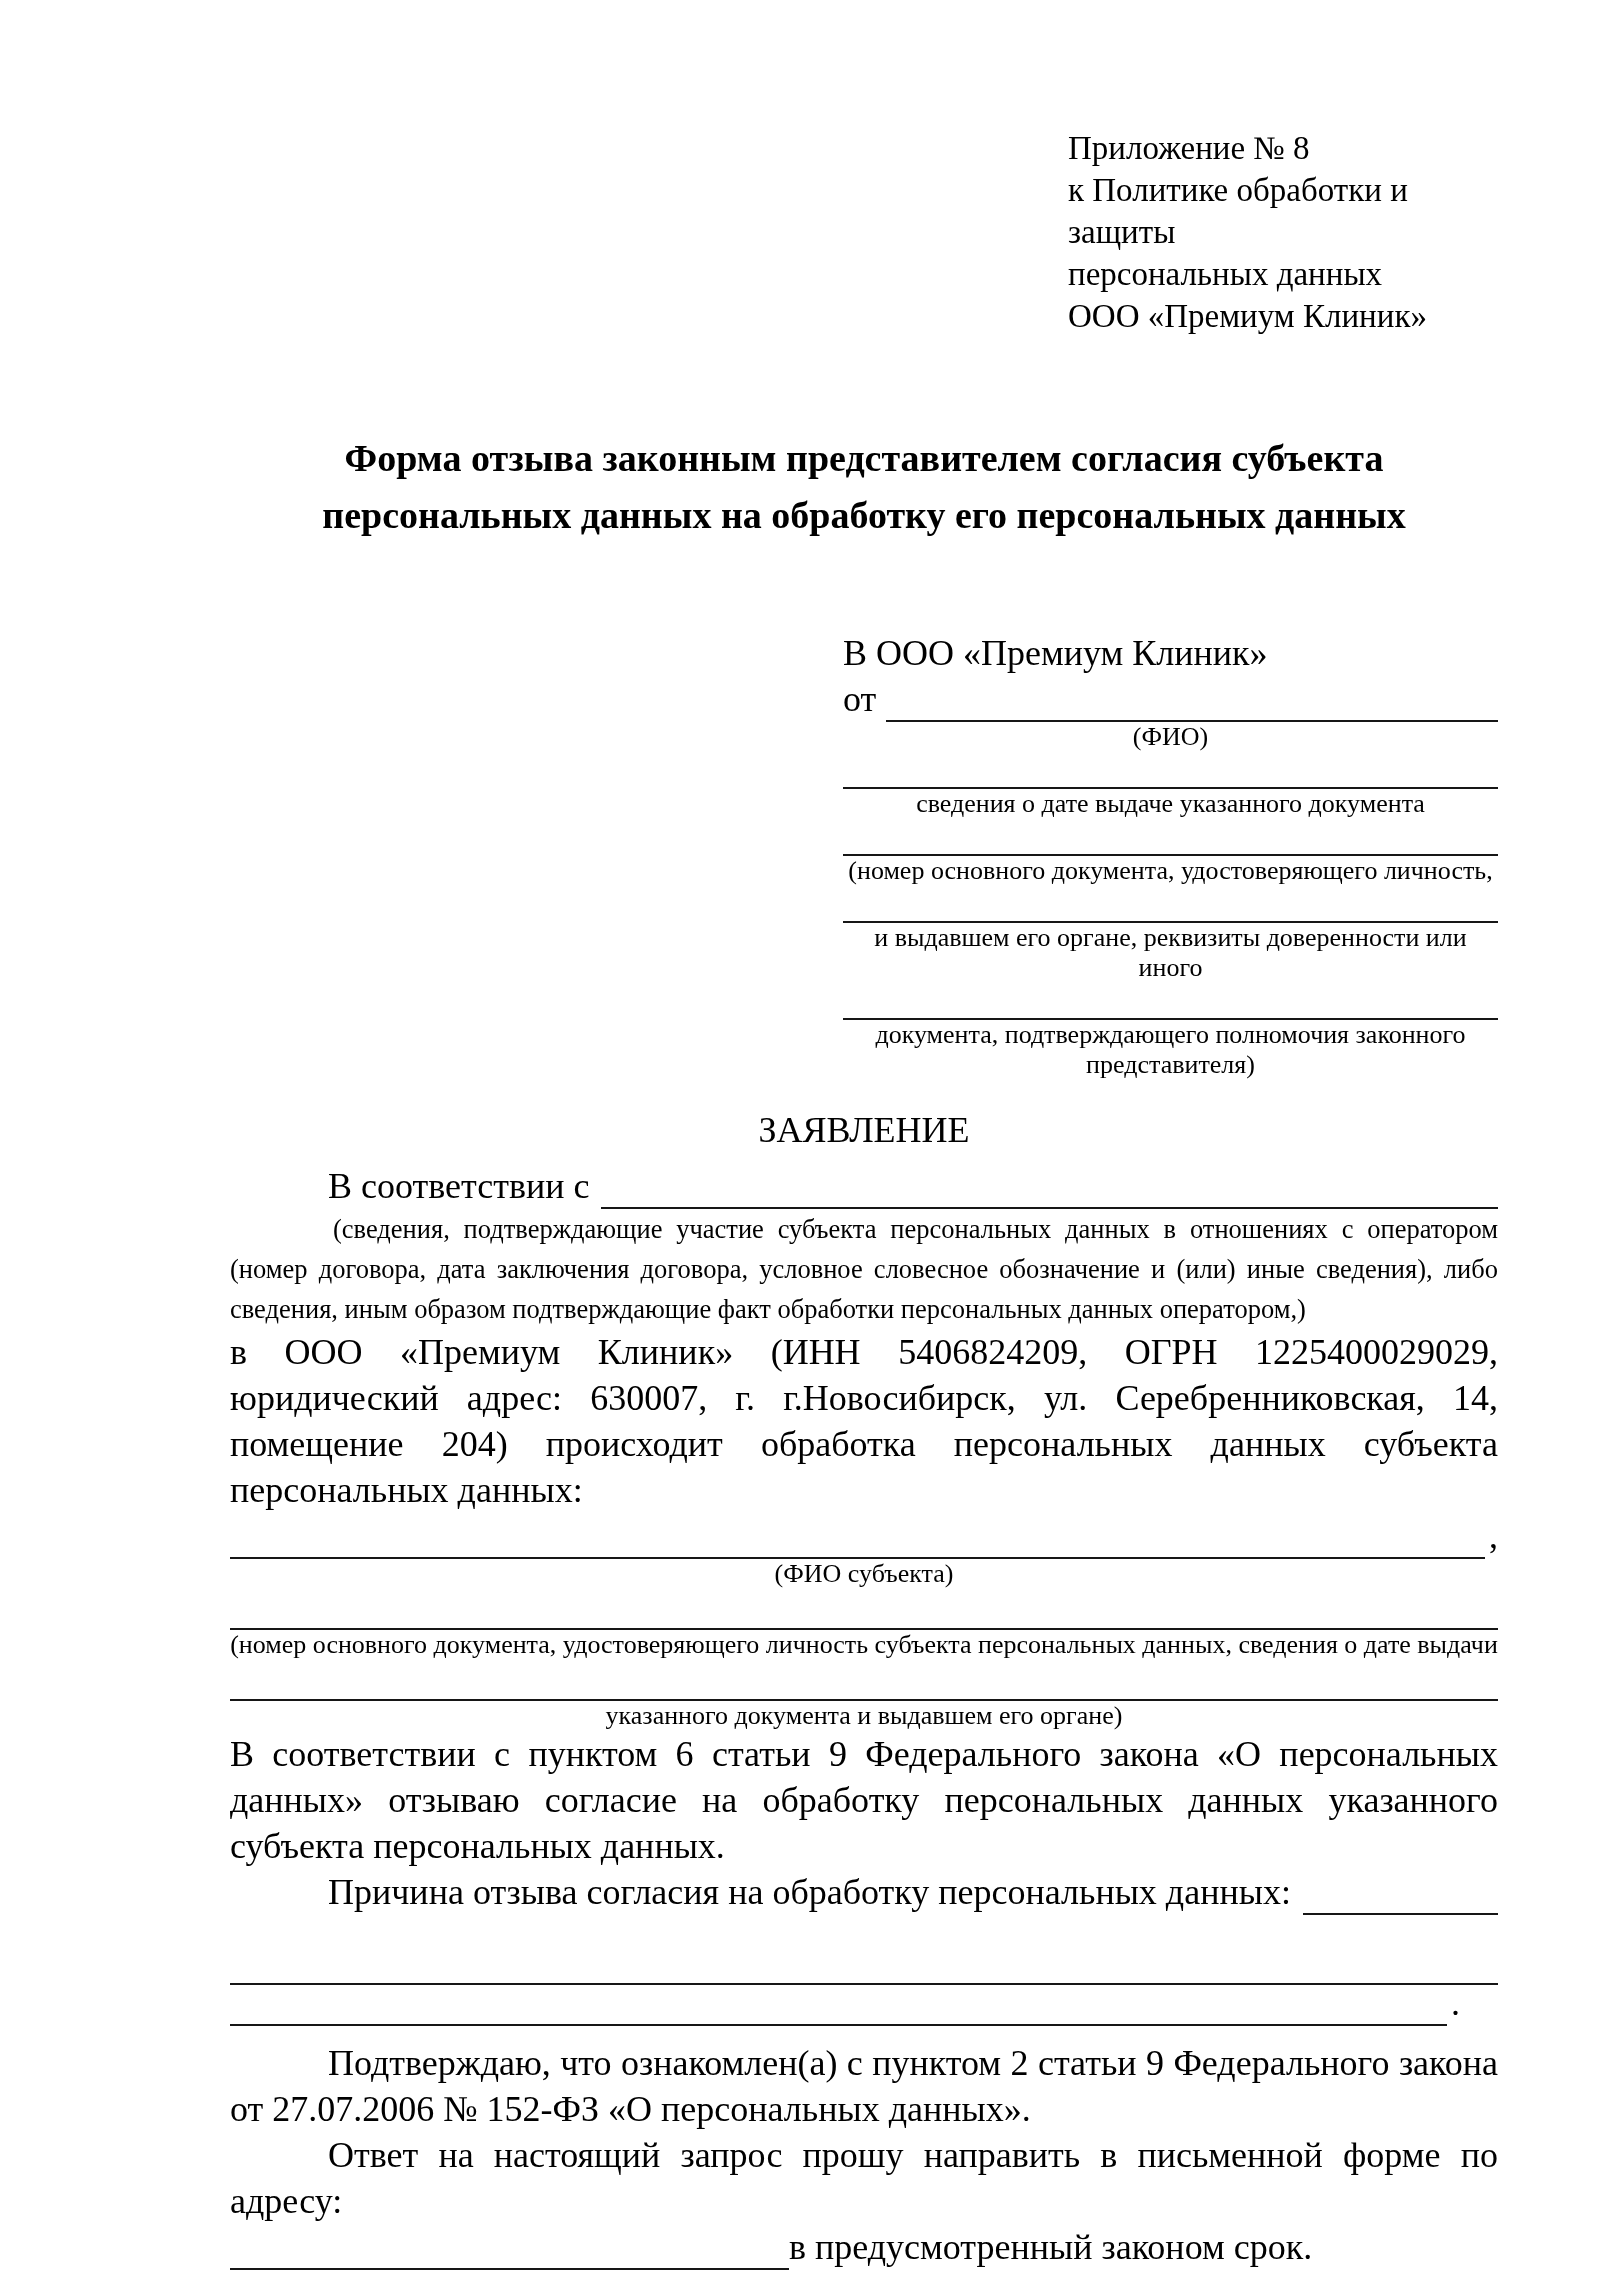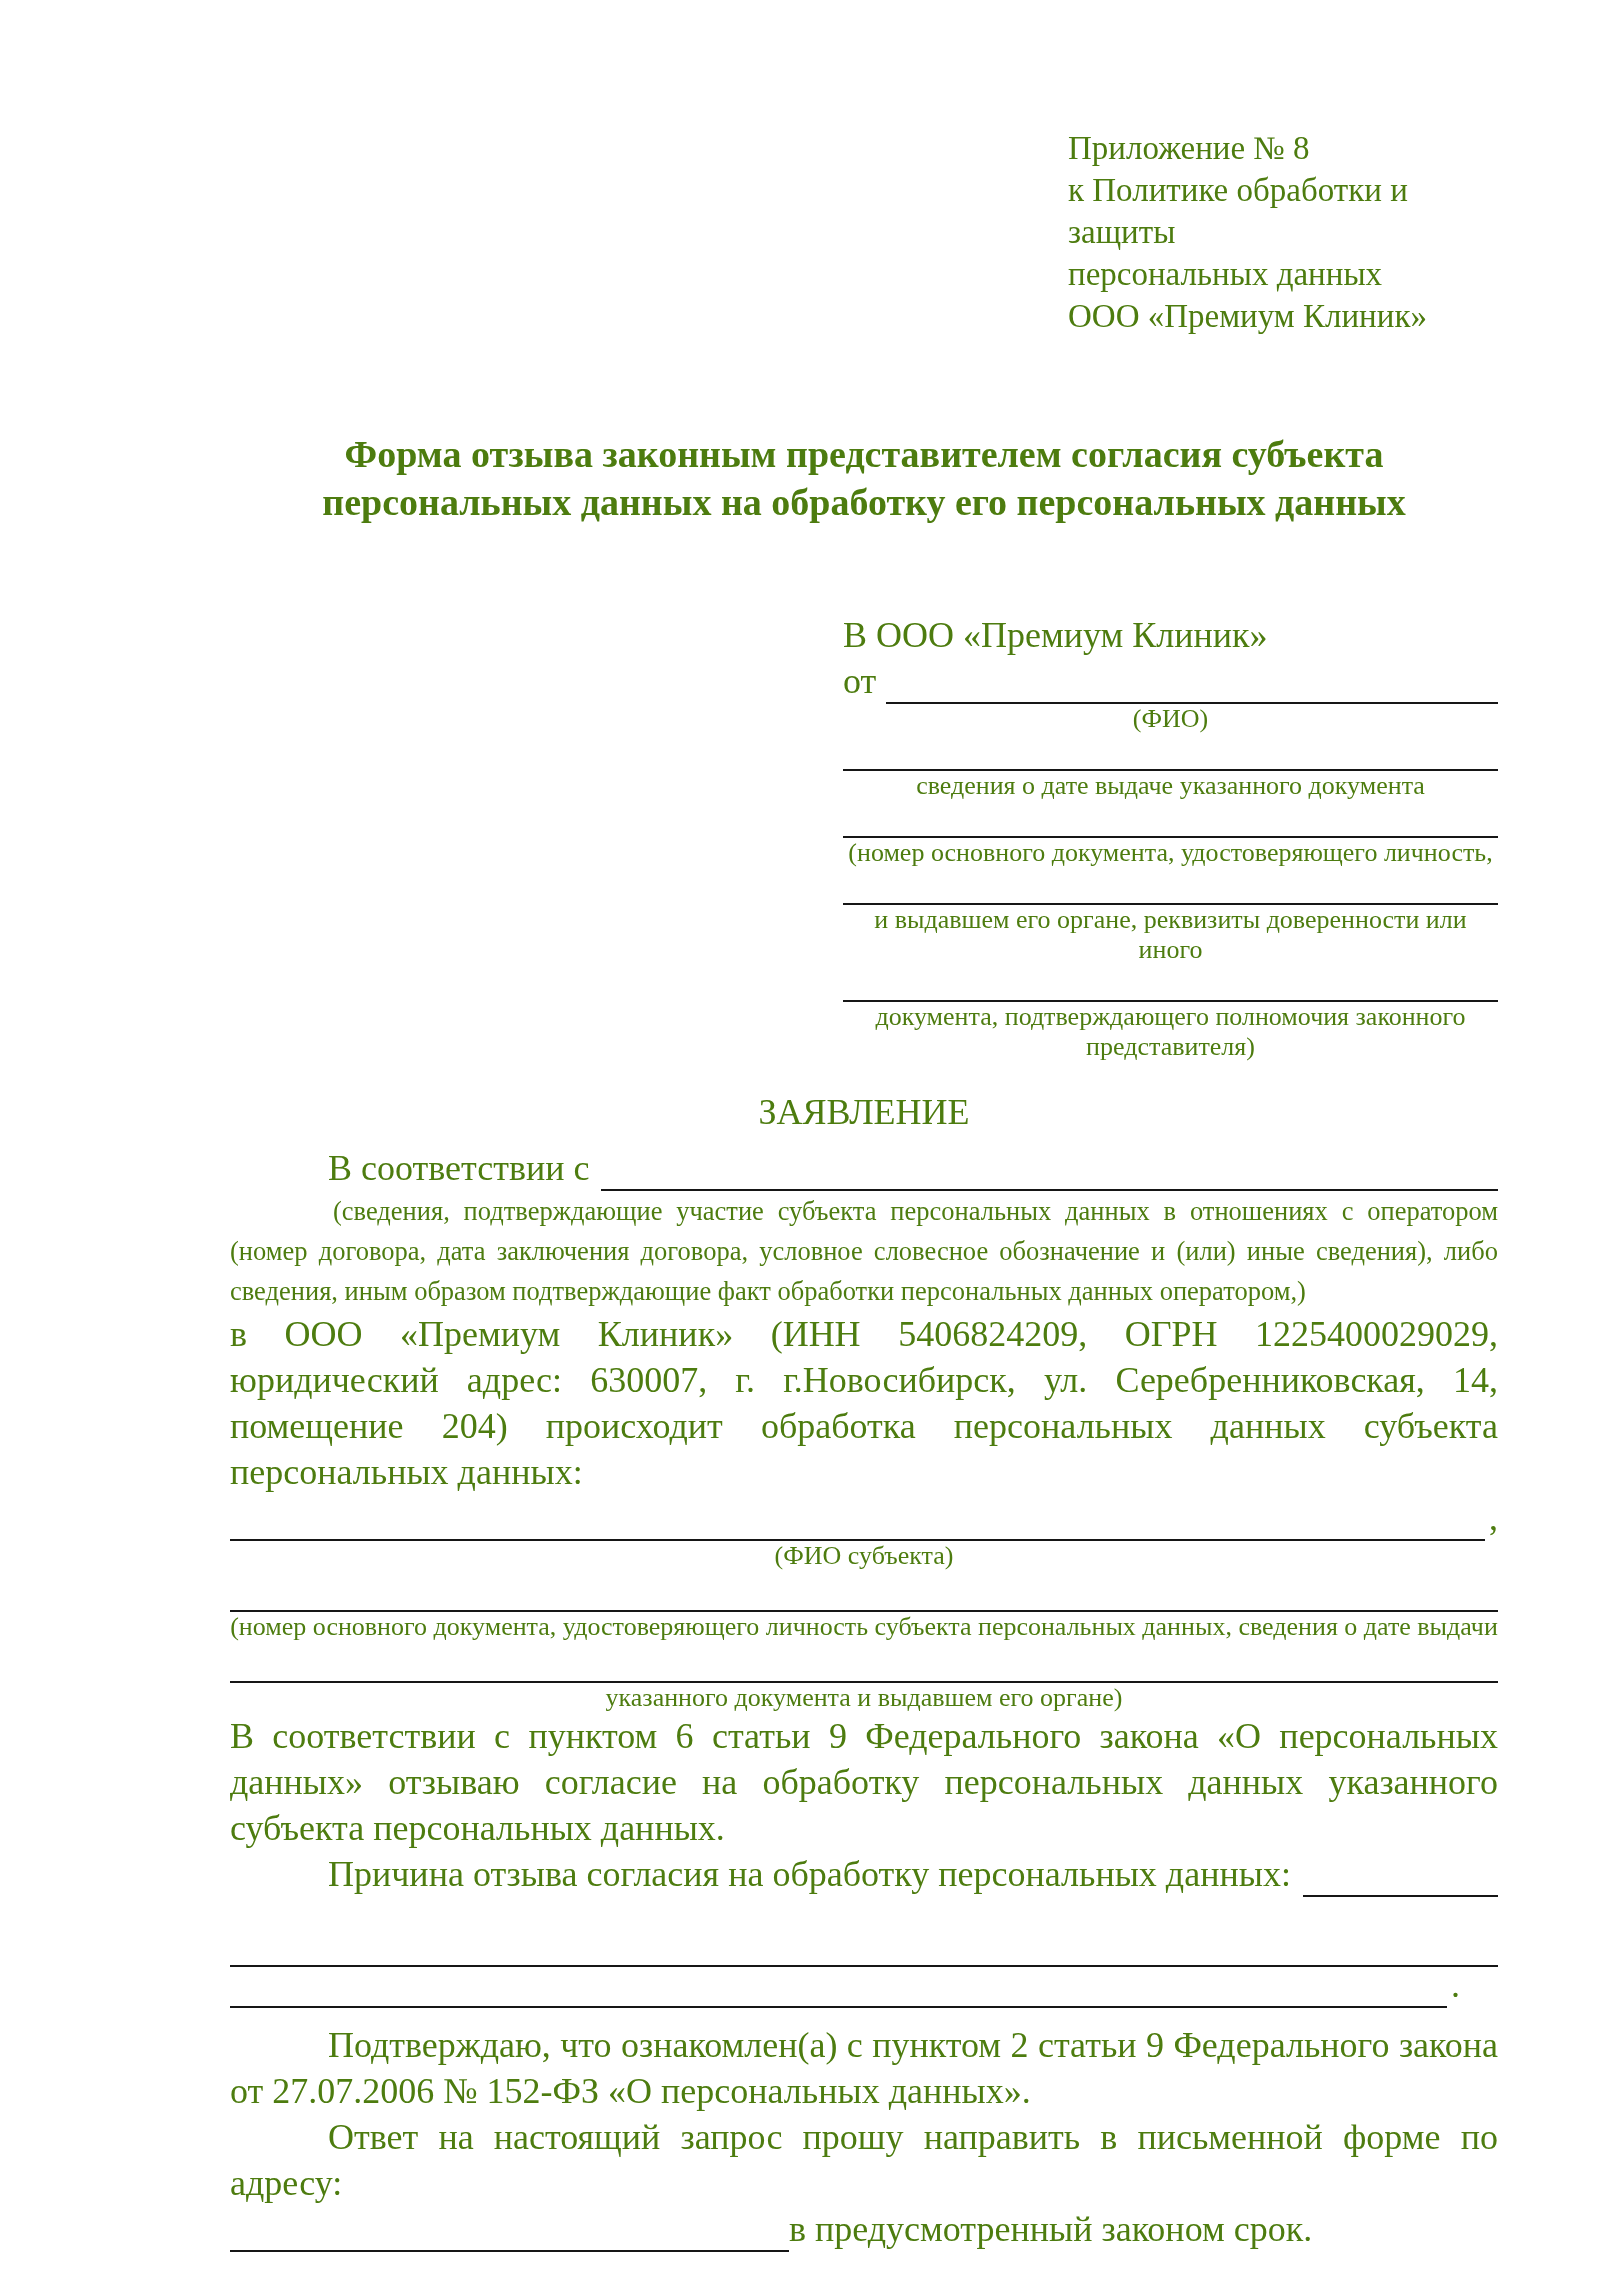--- a/index.html
+++ b/index.html
@@ -1,33 +1,33 @@
 <!DOCTYPE html>
 <html lang="ru"><head>
 <meta charset="utf-8">
 <style>
   html,body { margin:0; padding:0; background:#888; }
   .page {
     position:relative;
     width:1621px; height:2293px;
     margin:0 auto;
     background:#ffffff;
-    color:#4d7c0f;
+    color:#000000;
     font-family:"Liberation Serif", "DejaVu Serif", serif;
     font-size:36px; line-height:46px;
     box-sizing:border-box;
     padding:127px 123px 0 230px;
   }
   .hdr { margin-left:838px; font-size:33px; line-height:42px; }
   .title {
     margin:93px auto 0 auto;
     padding:0 54px;
     text-align:center;
     font-weight:bold;
-    font-size:38px; line-height:48px;
+    font-size:38px; line-height:57px;
   }
   .addr { margin-top:86px; margin-left:613px; }
   .row { display:flex; align-items:flex-end; }
   .fill { flex:1 1 auto; border-bottom:2.9px solid #161616; height:37px; }
   .from-label { flex:0 0 auto; padding-right:9.8px; }
   .fcap { font-size:26px; line-height:30px; text-align:center; }
   .fgroup .fline { height:35px; border-bottom:2.9px solid #161616; }
   .statement-heading { margin-top:27.4px; text-align:center; }
   .accord-row { margin-top:9.8px; display:flex; align-items:flex-end; }
   .indent-pad { flex:0 0 auto; width:98px; }

